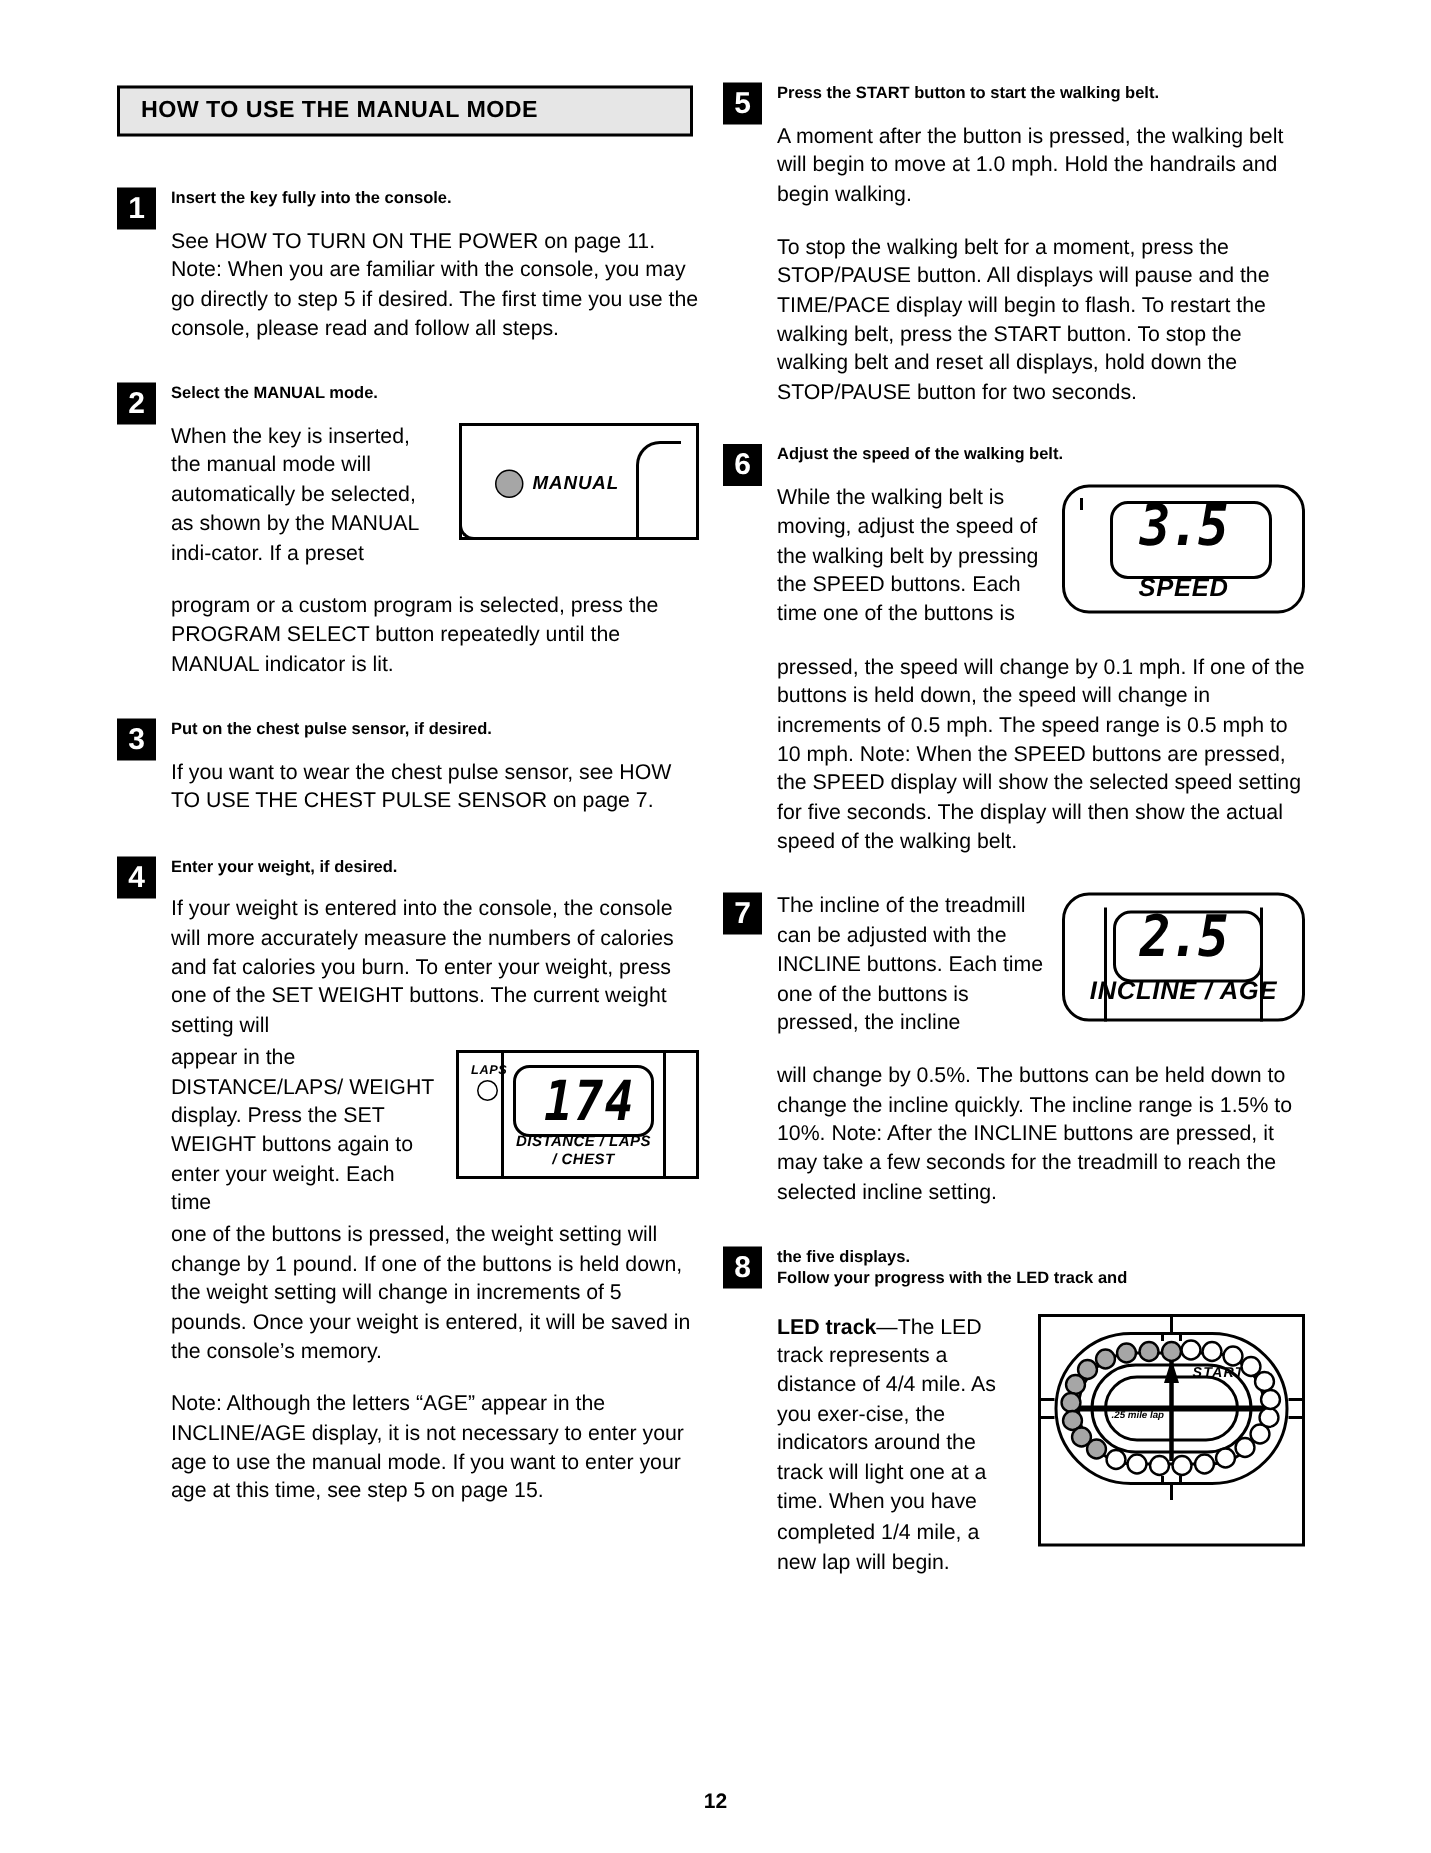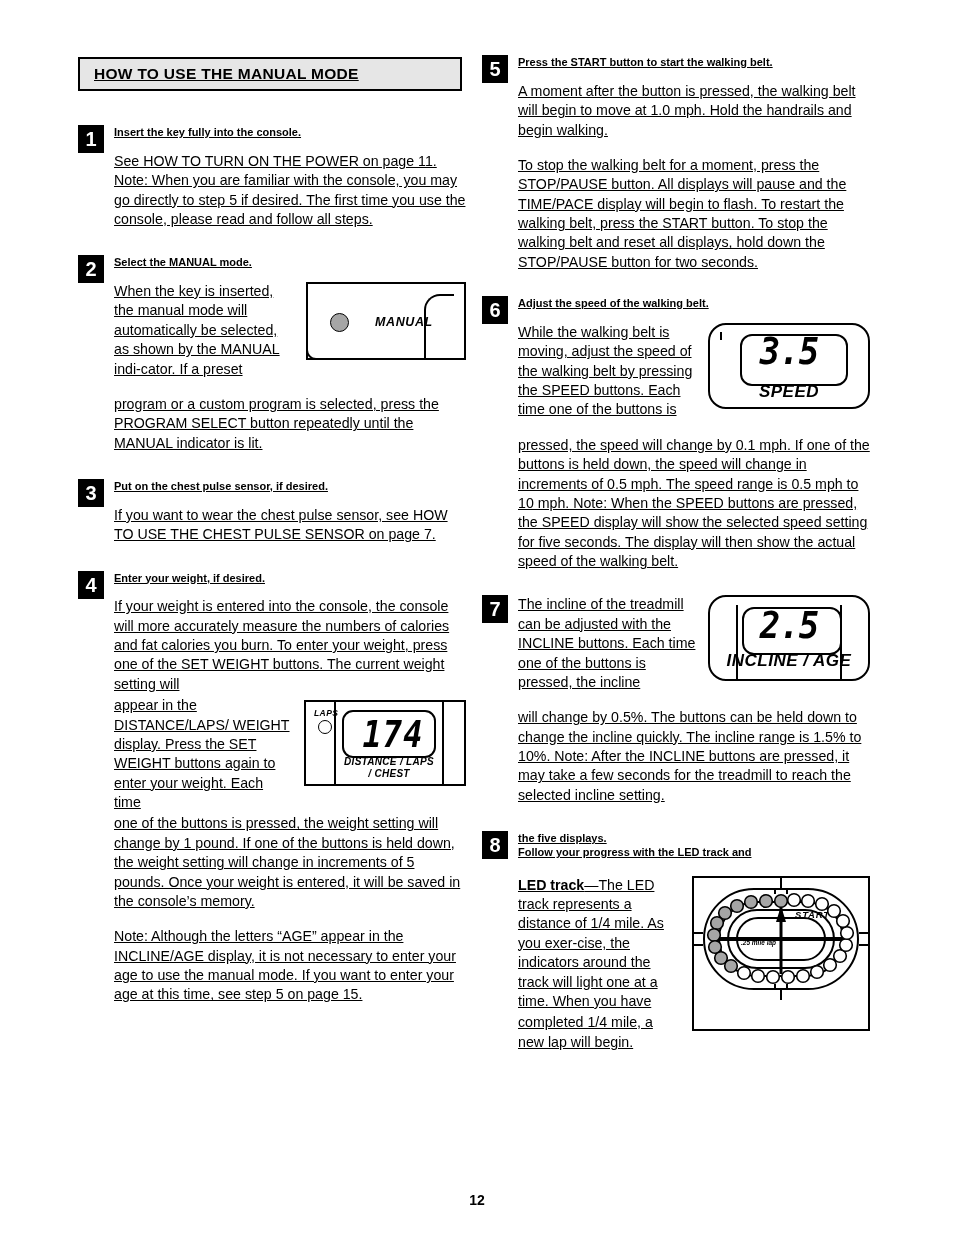--- a/index.html
+++ b/index.html
@@ -8,21 +8,21 @@
     width:954px;height:1235px;
     background:#ffffff;
     font-family:"Liberation Sans", sans-serif;
     color:#000;
     position:relative;
     overflow:hidden;
   }
   .page{position:relative;width:954px;height:1235px;}
 
   
-  .col{position:absolute;top:0;width:388px;text-decoration:underline;}
+  .col{position:absolute;top:0;width:388px;}
   .col-left{left:78px;}
   .col-right{left:482px;}
 
   
   .section-header{
     border:2px solid #000;
     background:#e6e6e6;
     height:34px;
     display:flex;align-items:center;
     padding-left:14px;
@@ -64,21 +64,21 @@
   .clearfix::after{content:"";display:block;clear:both;}
 
   
   .fig-float-r{float:right;margin:0 0 6px 12px;}
 
   
   .fig{border:2px solid #000;background:#fff;box-sizing:border-box;position:relative;}
 
   
   .fig-manual{width:160px;height:78px;}
-  .manual-inner{position:absolute;left:22px;top:29px;display:flex;align-items:center;gap:26px;}
+  .manual-inner{position:absolute;left:22px;top:29px;display:flex;align-items:center;gap:6px;}
   .led-dot{width:17px;height:17px;border-radius:50%;background:#a6a6a6;border:1.6px solid #000;}
   .manual-label{font-size:12.5px;font-style:italic;font-weight:bold;letter-spacing:.6px;font-family:"Liberation Sans",sans-serif;}
   .manual-curve{
     position:absolute;right:10px;top:10px;bottom:-2px;width:28px;
     border-left:2px solid #000;border-top:2px solid #000;
     border-top-left-radius:16px;
   }
   .manual-corner{
     position:absolute;left:-2px;bottom:-2px;width:14px;height:14px;
     border-left:2px solid #000;border-bottom:2px solid #000;
@@ -315,20 +315,20 @@
               <circle cx="153" cy="55" r="6.3" fill="#ffffff"></circle>
               <circle cx="149" cy="43" r="6.3" fill="#ffffff"></circle>
               <circle cx="140" cy="33" r="6.3" fill="#ffffff"></circle>
               <circle cx="128" cy="26" r="6.3" fill="#ffffff"></circle>
               <circle cx="114" cy="23" r="6.3" fill="#ffffff"></circle>
               <circle cx="100" cy="22" r="6.3" fill="#ffffff"></circle>
             </g>
           </svg>
         </div>
 
-        <p class="narrow-r" style="margin-bottom:2px;"><b>LED track</b><span>—The LED track represents a distance of 1/4 mile. As you exer-cise, the indicators around the track will light one at a time. When you have</span></p>
+        <p class="narrow-r" style="margin-bottom:2px;"><b>LED track</b><span>—The LED track represents a distance of 4/4 mile. As you exer-cise, the indicators around the track will light one at a time. When you have</span></p>
         <p class="full">completed 1/4 mile, a new lap will begin.</p>
       </div>
     </div>
   </div>
 
   <div class="page-num">12</div>
 </div>
 
 </body></html>

